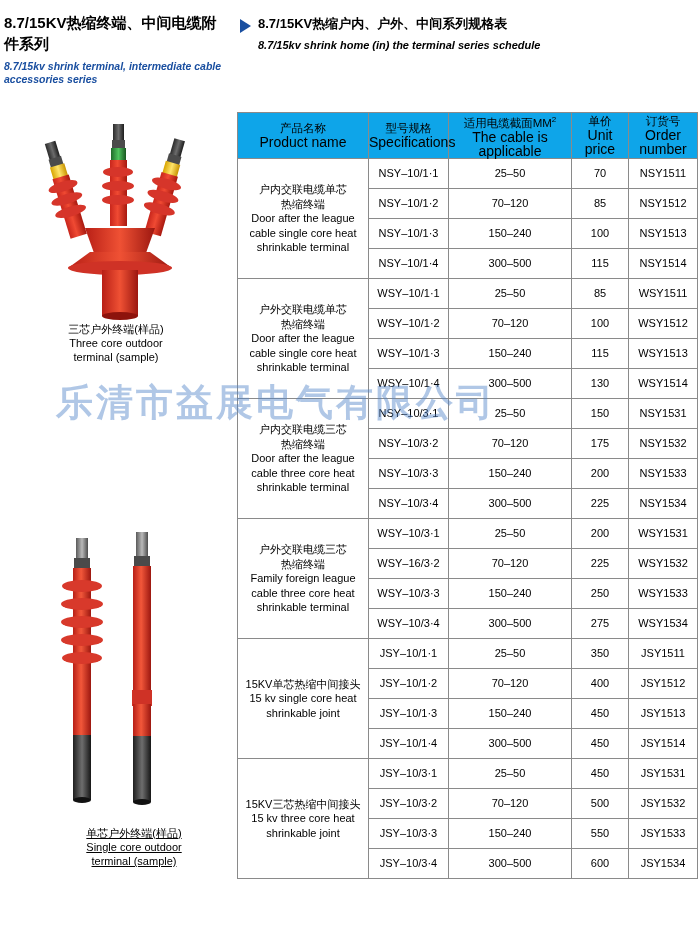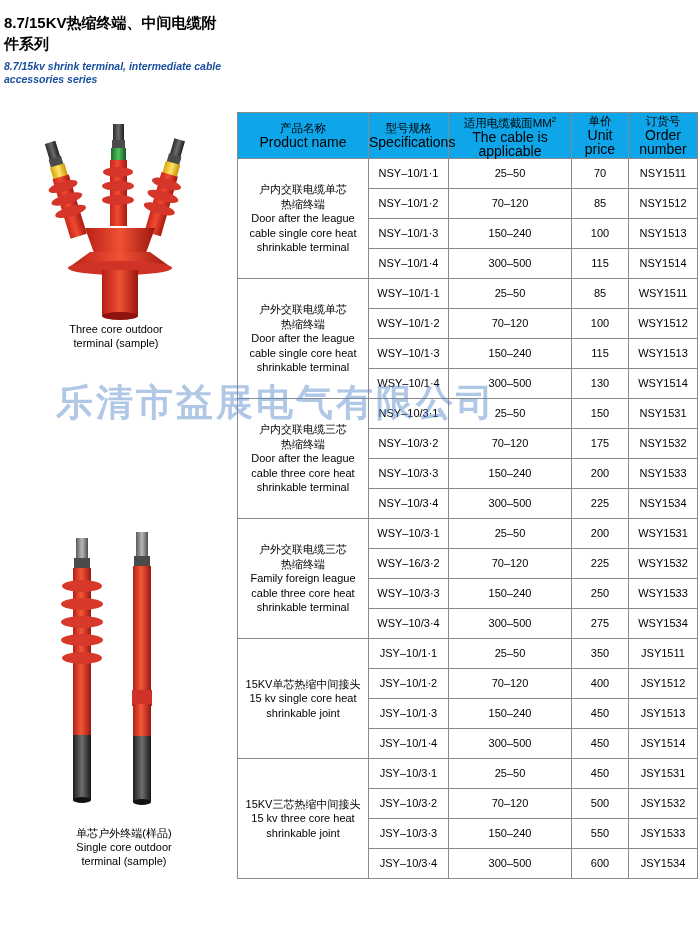--- a/index.html
+++ b/index.html
@@ -75,22 +75,23 @@
   #figure-single-core {
     position: absolute;
     left: 48px;
     top: 530px;
     width: 140px;
     height: 290px;
   }
   #figure-single-core svg { display: block; }
 
   #caption-single-core {
-    left: 8px;
+    left: 18px;
     top: 826px;
+    text-decoration: underline;
   }
 
   
   #right-column {
     position: absolute;
     left: 232px;
     top: 0;
     width: 468px;
     height: 936px;
   }
@@ -265,20 +266,21 @@
 
       <path d="M38 148 L142 148 L120 132 L60 132 Z" fill="url(#redg2)"></path>
       <ellipse cx="90" cy="148" rx="52" ry="7" fill="#cf3226"></ellipse>
 
       <rect x="72" y="150" width="36" height="46" fill="url(#redg2)"></rect>
       <ellipse cx="90" cy="196" rx="18" ry="4" fill="#8d130c"></ellipse>
     </svg>
   </div>
 
   <div class="caption" id="caption-three-core">
+    <span class="cn">三芯户外终端(样品)</span>
     <span class="en">Three core outdoor</span>
     <span class="en">terminal (sample)</span>
   </div>
 
   <div id="figure-single-core">
     <svg width="140" height="290" viewBox="0 0 140 290" xmlns="http://www.w3.org/2000/svg">
       <defs>
         <linearGradient id="redL" x1="0" y1="0" x2="1" y2="0">
           <stop offset="0%" stop-color="#b81f16"></stop>
           <stop offset="45%" stop-color="#f2573a"></stop>
@@ -324,20 +326,27 @@
 
   <div class="caption" id="caption-single-core">
     <span class="cn">单芯户外终端(样品)</span>
     <span class="en">Single core outdoor</span>
     <span class="en">terminal (sample)</span>
   </div>
 </div>
 
 <div id="right-column">
 
+  <div id="section-header">
+    <div class="sec-row">
+      <div class="tri"></div>
+      <div class="sec-cn">8.7/15KV热缩户内、户外、中间系列规格表</div>
+    </div>
+    <div class="sec-en">8.7/15kv shrink home (in) the terminal series schedule</div>
+  </div>
 
   <table id="spec-table">
     <colgroup>
       <col class="col-name">
         <col class="col-spec">
         <col class="col-cable">
         <col class="col-price">
         <col class="col-order">
     </colgroup>
     <thead>

